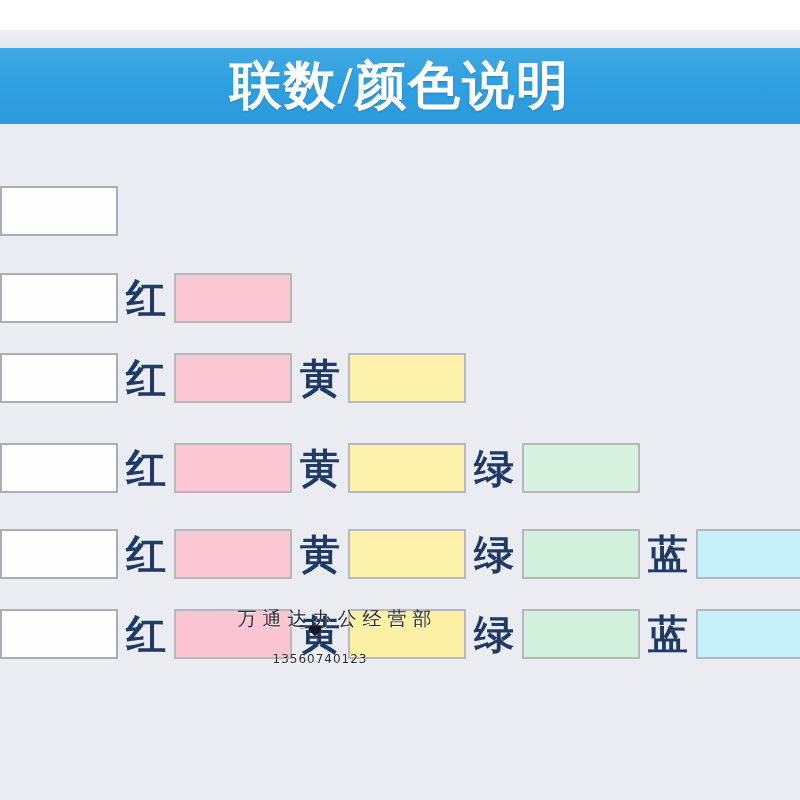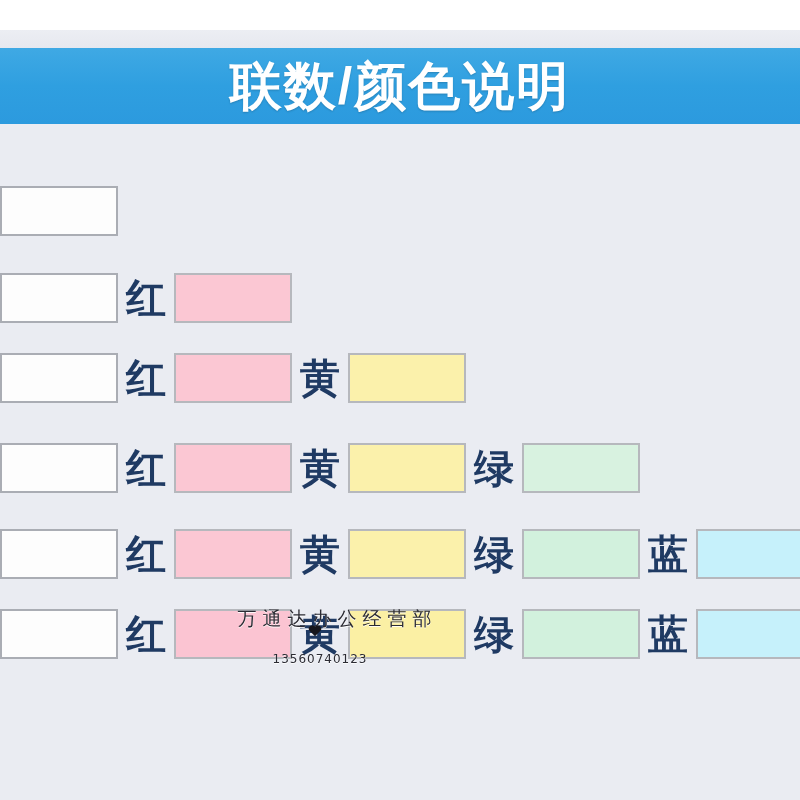--- a/index.html
+++ b/index.html
@@ -42,21 +42,21 @@
     display: flex;
     align-items: center;
     justify-content: center;
   }
   .banner-title {
     color: #ffffff;
     font-size: 52px;
     font-weight: bold;
     letter-spacing: 2px;
     line-height: 1;
-    font-family: Liberation Sans, sans-serif;
+    font-family: Liberation Serif, serif;
     text-shadow: 0 1px 2px rgba(0,0,0,0.18);
     white-space: nowrap;
   }
   .banner-shadow {
     position: absolute;
     left: 0; top: 124px;
     width: 800px; height: 34px;
     background: linear-gradient(180deg, rgba(90,92,98,0.92) 0%, rgba(150,152,160,0.55) 42%, rgba(226,228,236,0.12) 82%, rgba(234,236,242,0) 100%);
   }
 

